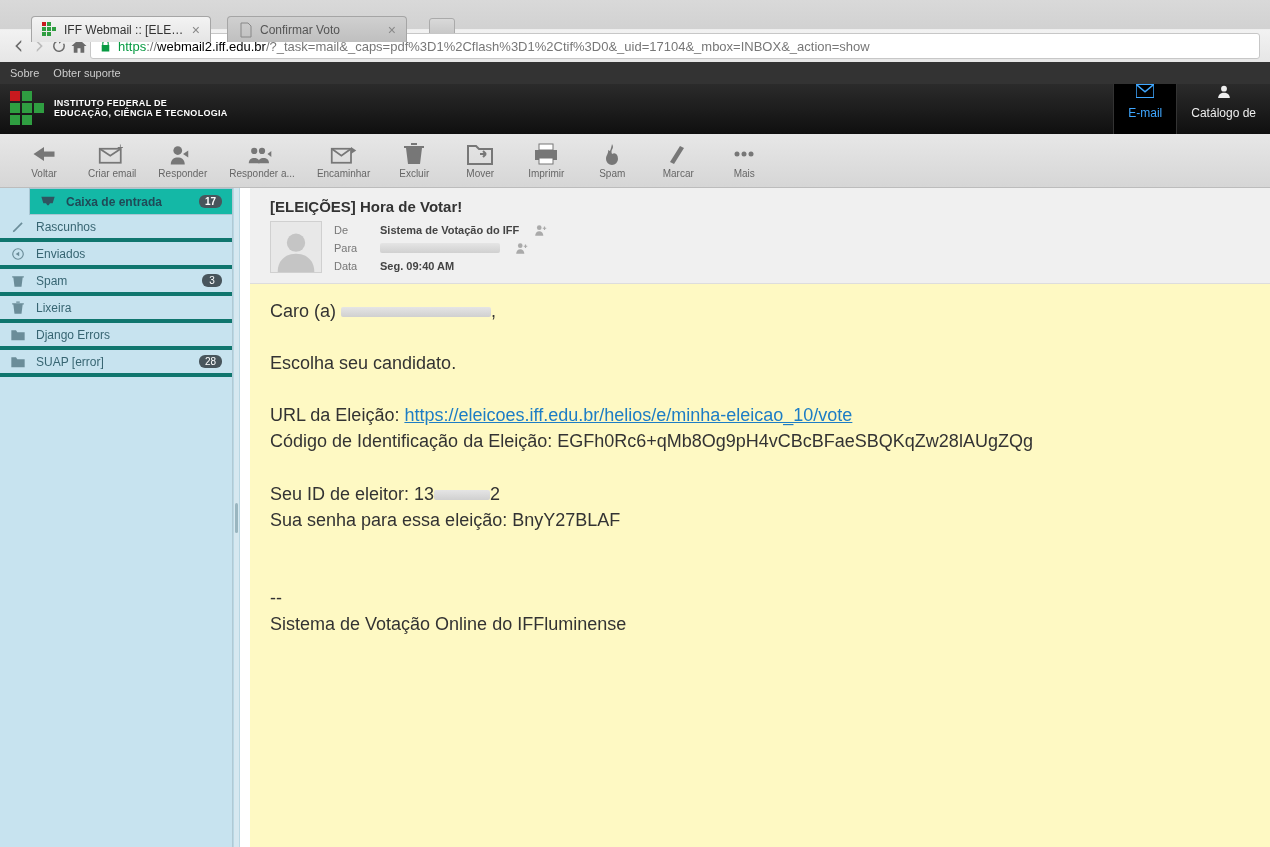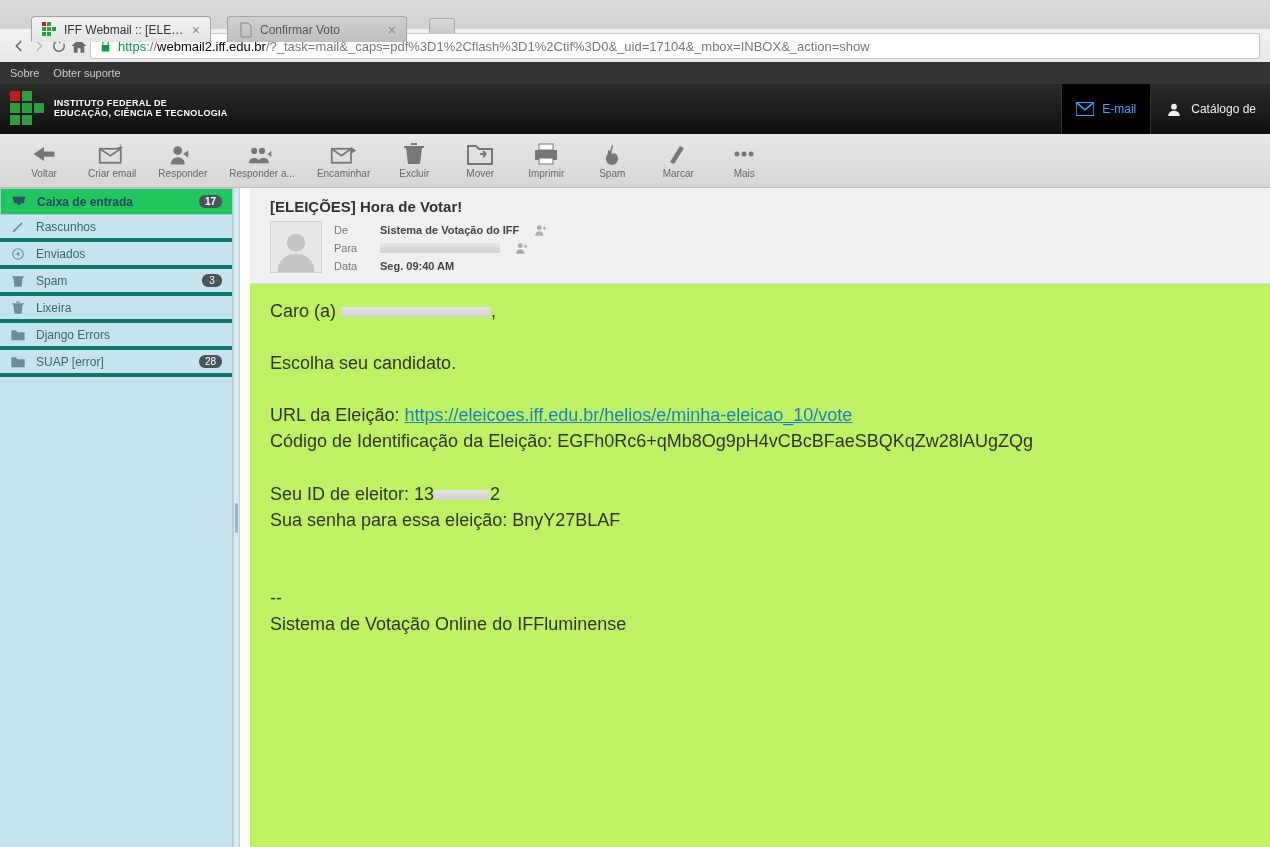--- a/index.html
+++ b/index.html
@@ -24,39 +24,39 @@
 
 
 .hdr-small { height:22px; background:#333; color:#ccc; font-size:11px; display:flex; align-items:center; gap:14px; padding:0 10px; }
 .hdr-main { height:50px; background:linear-gradient(#2b2b2b,#0f0f0f); display:flex; align-items:center; position:relative; }
 .logo { display:flex; align-items:center; gap:8px; padding-left:10px; }
 .logo-sq { width:36px; height:36px; display:grid; grid-template:repeat(3,10px)/repeat(3,10px); gap:2px; }
 .logo-sq span { background:#2f9e41; }
 .logo-sq span.r { background:#c8191e; }
 .logo-text { color:#fff; font-size:9px; font-weight:bold; line-height:1.1; letter-spacing:.3px; }
 .right-links { margin-left:auto; display:flex; height:100%; }
-.rl { display:flex; align-items:center; gap:8px; padding:0 14px; color:#eee; font-size:12px; border-left:1px solid #333; }
+.rl { display:flex; align-items:center; gap:8px; padding:0 14px; color:#eee; font-size:12px; border-left:1px solid #333;flex-direction:column; }
 .rl.active { background:#000; color:#3fa7ff; }
 .rl svg { width:18px;height:14px; }
 
 
 .toolbar { height:54px; background:linear-gradient(#e7e7e7,#d6d6d6); border-bottom:1px solid #bcbcbc; display:flex; gap:22px; align-items:center; padding:0 22px; }
 .tbtn { display:flex; flex-direction:column; align-items:center; gap:2px; color:#666; font-size:10px; cursor:pointer; min-width:44px; }
 .tbtn svg { width:28px; height:24px; fill:#777; }
 
 
 .main { display:flex; height:calc(100% - 62px - 22px - 50px - 54px); }
 .sidebar { width:233px; background:#c7e3ef; border-right:1px solid #b0c9d4; }
 .folder { height:27px; display:flex; align-items:center; gap:10px; padding:0 10px; color:#376572; font-size:12px; border-bottom:4px solid #0f766e; cursor:pointer; }
-.folder.sel { background:#22c55e; border:1px solid #a9c6d3; border-right:none; font-weight:bold; color:#1f4a57; }
+.folder.sel { background:#14b8a6; border:1px solid #a9c6d3; border-right:none; font-weight:bold; color:#1f4a57;margin-left:29px; }
 .folder .badge { margin-left:auto; background:#48555c; color:#fff; border-radius:6px; font-size:10px; min-width:20px; text-align:center; padding:1px 6px; }
 .folder svg { width:16px;height:14px; fill:#6b8d99; }
 .folder.sel svg { fill:#2f5560; }
 
-.content { flex:1; background:#bef264; display:flex; flex-direction:column; overflow:hidden; margin-left:10px; }
+.content { flex:1; background:#fef9c3; display:flex; flex-direction:column; overflow:hidden; margin-left:10px; }
 .msg-head { background:#f0f0f0; border-bottom:1px solid #ddd; padding:10px 20px 8px 20px; }
 .subject { font-size:15px; font-weight:bold; color:#333; margin-bottom:6px; }
 .meta-row { display:flex; align-items:center; gap:14px; font-size:11px; color:#555; height:18px; }
 .meta-row .lbl { width:32px; color:#777; }
 .meta-row .val { font-weight:bold; color:#444; }
 .avatar { width:52px; height:52px; background:#e8e8e8; border:1px solid #d0d0d0; float:left; margin-right:12px; display:flex; align-items:flex-end; justify-content:center; }
 .avatar svg { width:44px;height:44px; fill:#c5c5c5; }
 .redact { display:inline-block; background:linear-gradient(#e5e5e5,#d0d0d0); border-radius:2px; height:10px; vertical-align:middle; }
 .body { padding:14px 20px; font-family:"DejaVu Sans Mono","Courier New",monospace; font-size:18px; color:#333; white-space:pre; line-height:1.45; }
 .body a { color:#1d7dc5; text-decoration:underline; }

